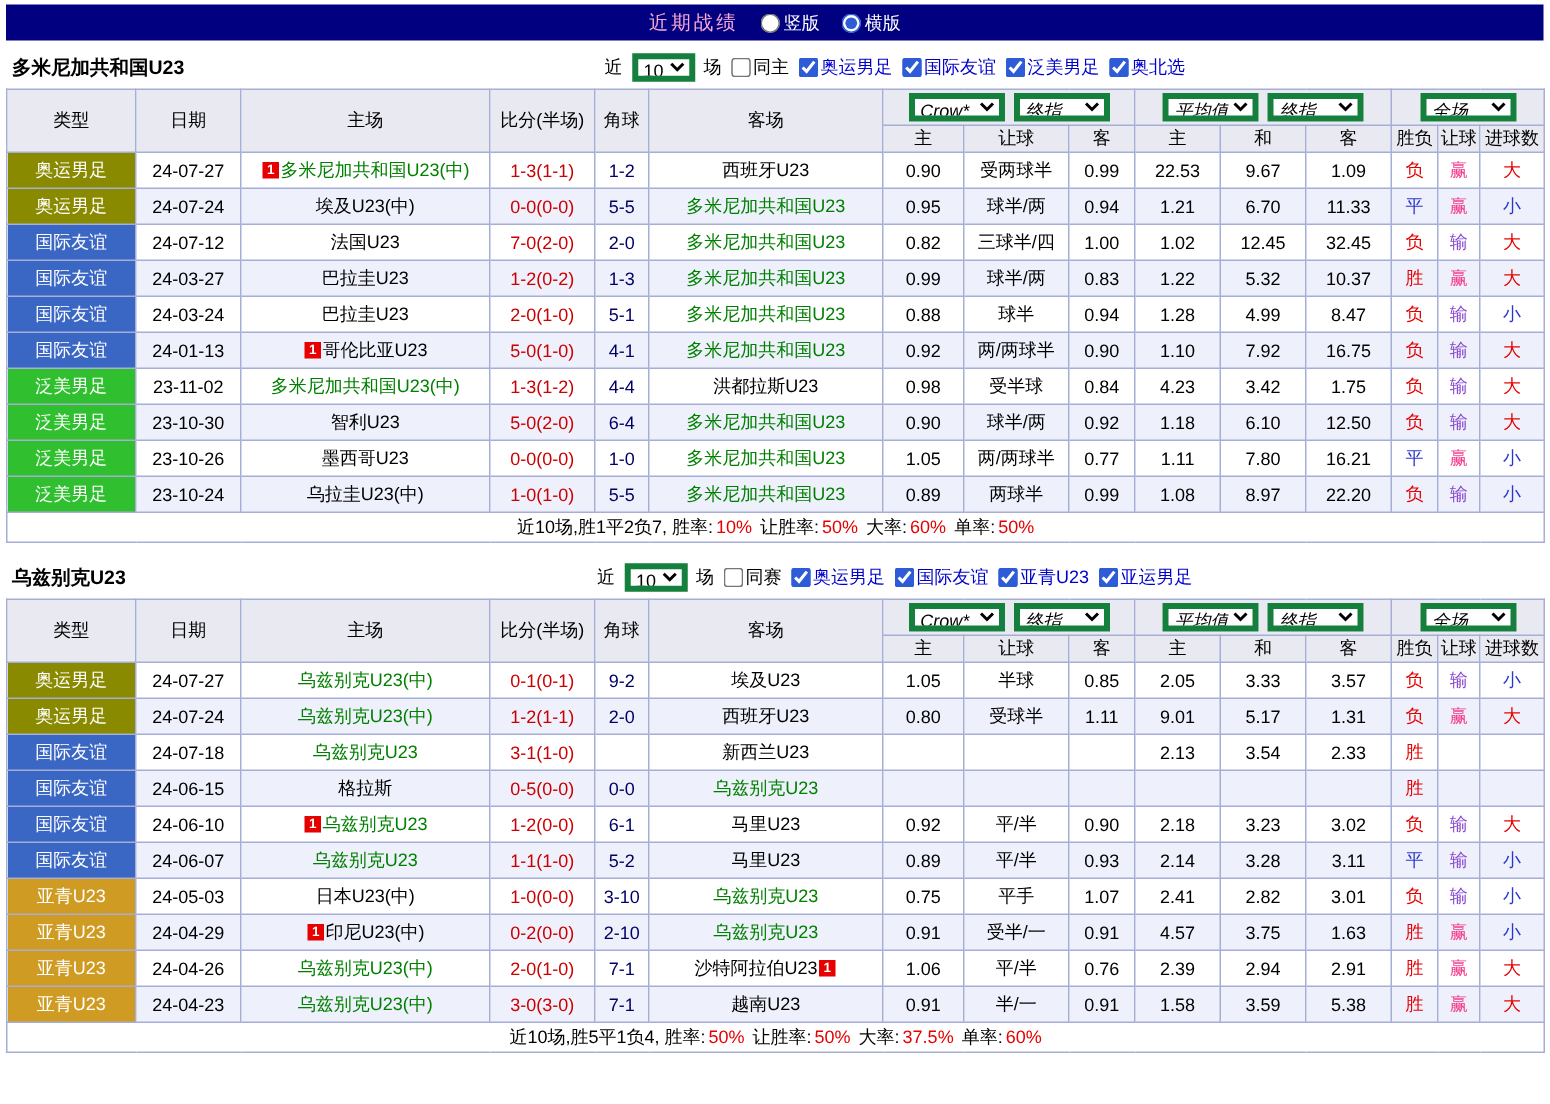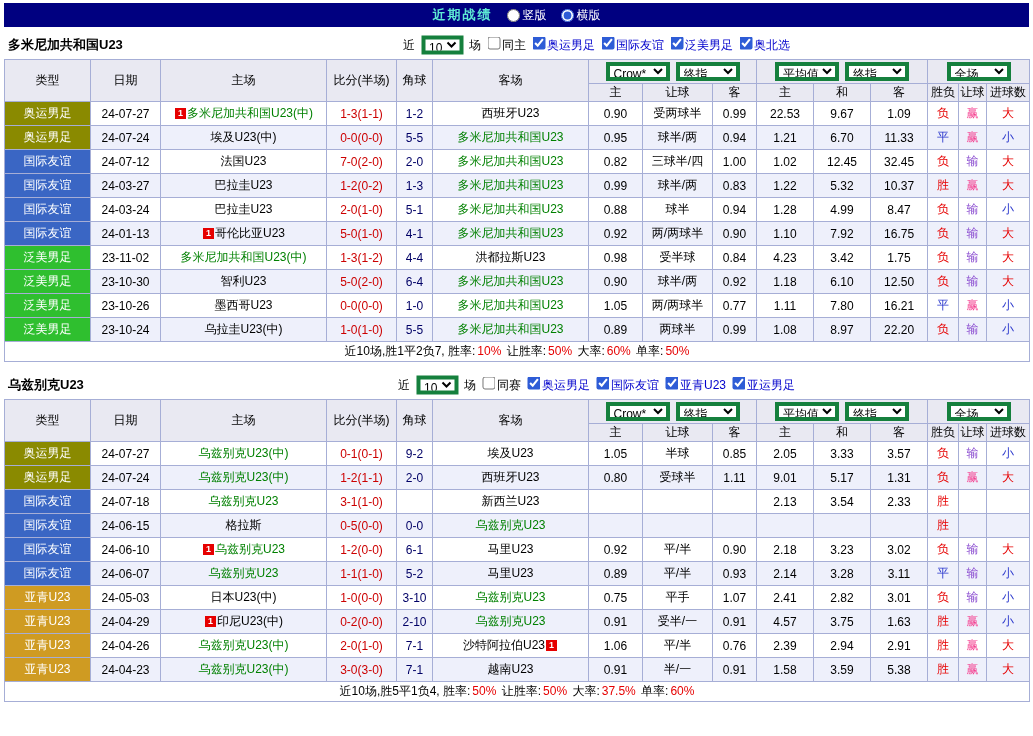--- a/index.html
+++ b/index.html
@@ -1,31 +1,31 @@
 <!DOCTYPE html>
 <html style="--title-bg: #000080; --border: #a6aed6; --header-bg: #e9e9f2; --row-alt: #eef0fb; --green: #008000; --score: #cc0000; --corner: #000066; --red: #e60000; --blue: #2936cc; --pink: #f43d8e; --purple: #8a4bd0; --link: #0000cc; --card: #e60000;"><head>
 <meta charset="utf-8">
 <style>
   *{box-sizing:border-box;}
   html,body{margin:0;padding:0;background:#fff;}
   body{font-family:"Liberation Sans","DejaVu Sans",sans-serif;font-size:12px;color:#000;}
   .page{width:1025px;margin:3px auto 0;}
   .title-bar{background:var(--title-bg,#000080);height:24px;display:flex;align-items:center;justify-content:center;gap:14px;margin-bottom:4px;}
-  .title-bar .title{font-weight:bold;font-size:13px;color:#5eead4;letter-spacing:2px;}
+  .title-bar .title{font-weight:normal;font-size:13px;color:#f9a8d4;letter-spacing:2px;}
   .radio-item{display:inline-flex;align-items:center;gap:3px;color:#fff;cursor:pointer;font-size:12px;}
   input[type=radio],input[type=checkbox]{width:13px;height:13px;margin:0;accent-color:#2e5cd6;}
   .section{margin-bottom:9px;}
   .filter-bar{position:relative;height:28px;}
   .team-name{position:absolute;left:4px;top:50%;transform:translateY(-50%);font-weight:bold;font-size:13px;}
   .filter-controls{position:absolute;left:50%;top:50%;transform:translate(-50%,-50%) translateX(80px);display:inline-flex;align-items:center;gap:6px;white-space:nowrap;}
-  .filter-controls label{display:inline-flex;gap:2px;cursor:pointer;}
+  .filter-controls label{display:inline-flex;align-items:center;gap:2px;cursor:pointer;}
   .comp-label span{color:var(--link,#0000cc);}
   select{font-family:inherit;font-size:12px;height:19px;border:4px solid #15803d;background:#fff;}
   .count-select{width:42px;}
-  .sel-cell select{width:64px;margin:1px 3px;}
+  .sel-cell select{width:64px;margin:1px 3px;font-style:italic;}
   table.results{width:100%;border-collapse:collapse;table-layout:fixed;}
   .results th,.results td{border:1px solid var(--border,#a6aed6);text-align:center;padding:0 1px;overflow:hidden;white-space:nowrap;font-weight:normal;}
   .results thead th{background:var(--header-bg,#e9e9f2);}
   .results thead tr.sel-row th{height:24px;}
   .results thead tr.sub-row th{height:16px;}
   .results tbody td{height:24px;}
   .results tbody tr:nth-child(even) td{background:var(--row-alt,#eef0fb);}
   .type-cell{color:#fff;}
   .team{cursor:pointer;}
   .green{color:var(--green,#008000);}

